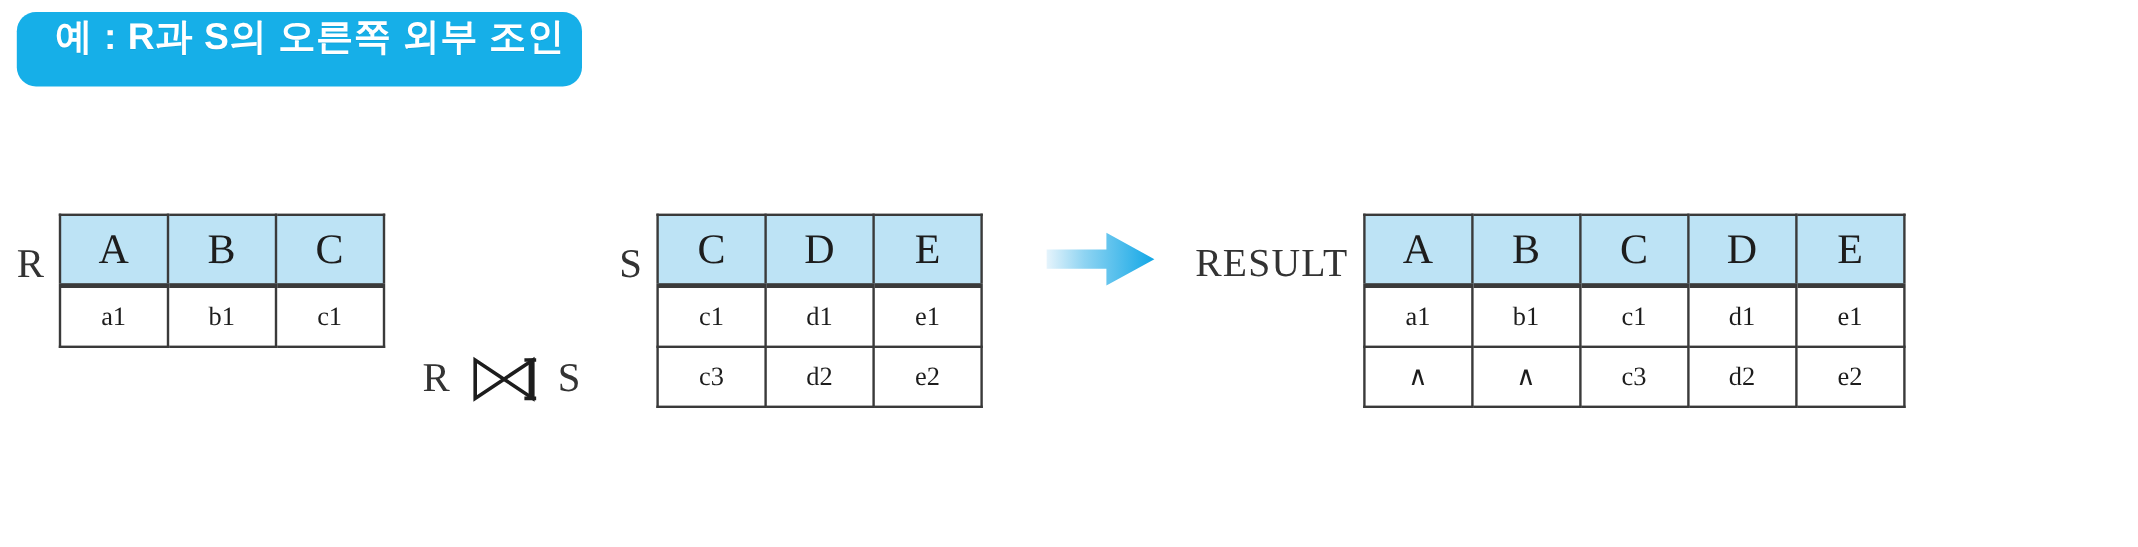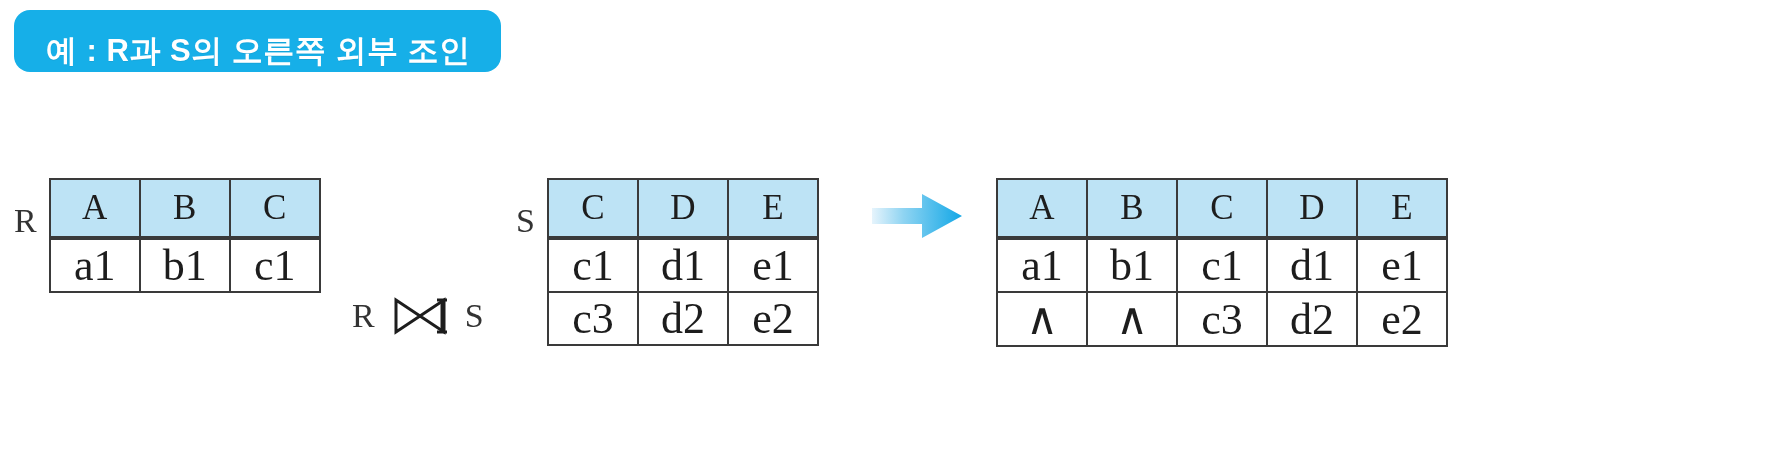--- a/index.html
+++ b/index.html
@@ -15,22 +15,22 @@
     overflow: hidden;
   }
 
   
   .title-badge {
     position: absolute;
     left: 14px;
     top: 10px;
     height: 62px;
     display: flex;
-    align-items: flex-end;
-    padding: 0 30px 0 32px;
+    align-items: flex-start;
+    padding: 0 14px 0 32px;
     background: #16AFE8;
     border-radius: 16px;
     box-sizing: border-box;
   }
   .title-badge .title-text {
     font-family: "Liberation Sans", "DejaVu Sans", sans-serif;
     font-weight: bold;
     font-size: 31px;
     color: #ffffff;
     letter-spacing: 0.5px;
@@ -72,21 +72,21 @@
     padding: 0;
   }
   table.rel thead th {
     background: #BDE3F5;
     height: 56px;
     font-size: 35px;
     border-bottom-width: 4px;
   }
   table.rel tbody td {
     height: 48px;
-    font-size: 44px;
+    font-size: 22px;
     background: #ffffff;
   }
   table.rel.w3 th, table.rel.w3 td { width: 88px; }
   table.rel.w5 th, table.rel.w5 td { width: 88px; }
   .null-mark { font-size: 31px; }
 
   
   .join-expr {
     position: absolute;
     display: flex;
@@ -183,20 +183,21 @@
         <stop offset="0%" stop-color="#E6F4FC"></stop>
         <stop offset="35%" stop-color="#8FD4F2"></stop>
         <stop offset="100%" stop-color="#12A7E6"></stop>
       </linearGradient>
     </defs>
     <path d="M0 16 L50 16 L50 2 L90 24 L50 46 L50 32 L0 32 Z" fill="url(#arrowGrad)"></path>
   </svg>
 </div>
 
 <div class="relation" style="left:996px; top:178px;">
+  <span class="rel-label wide">RESULT</span>
   <table class="rel w5">
     <thead>
       <tr>
         <th>A</th>
         <th>B</th>
         <th>C</th>
         <th>D</th>
         <th>E</th>
       </tr>
     </thead>

